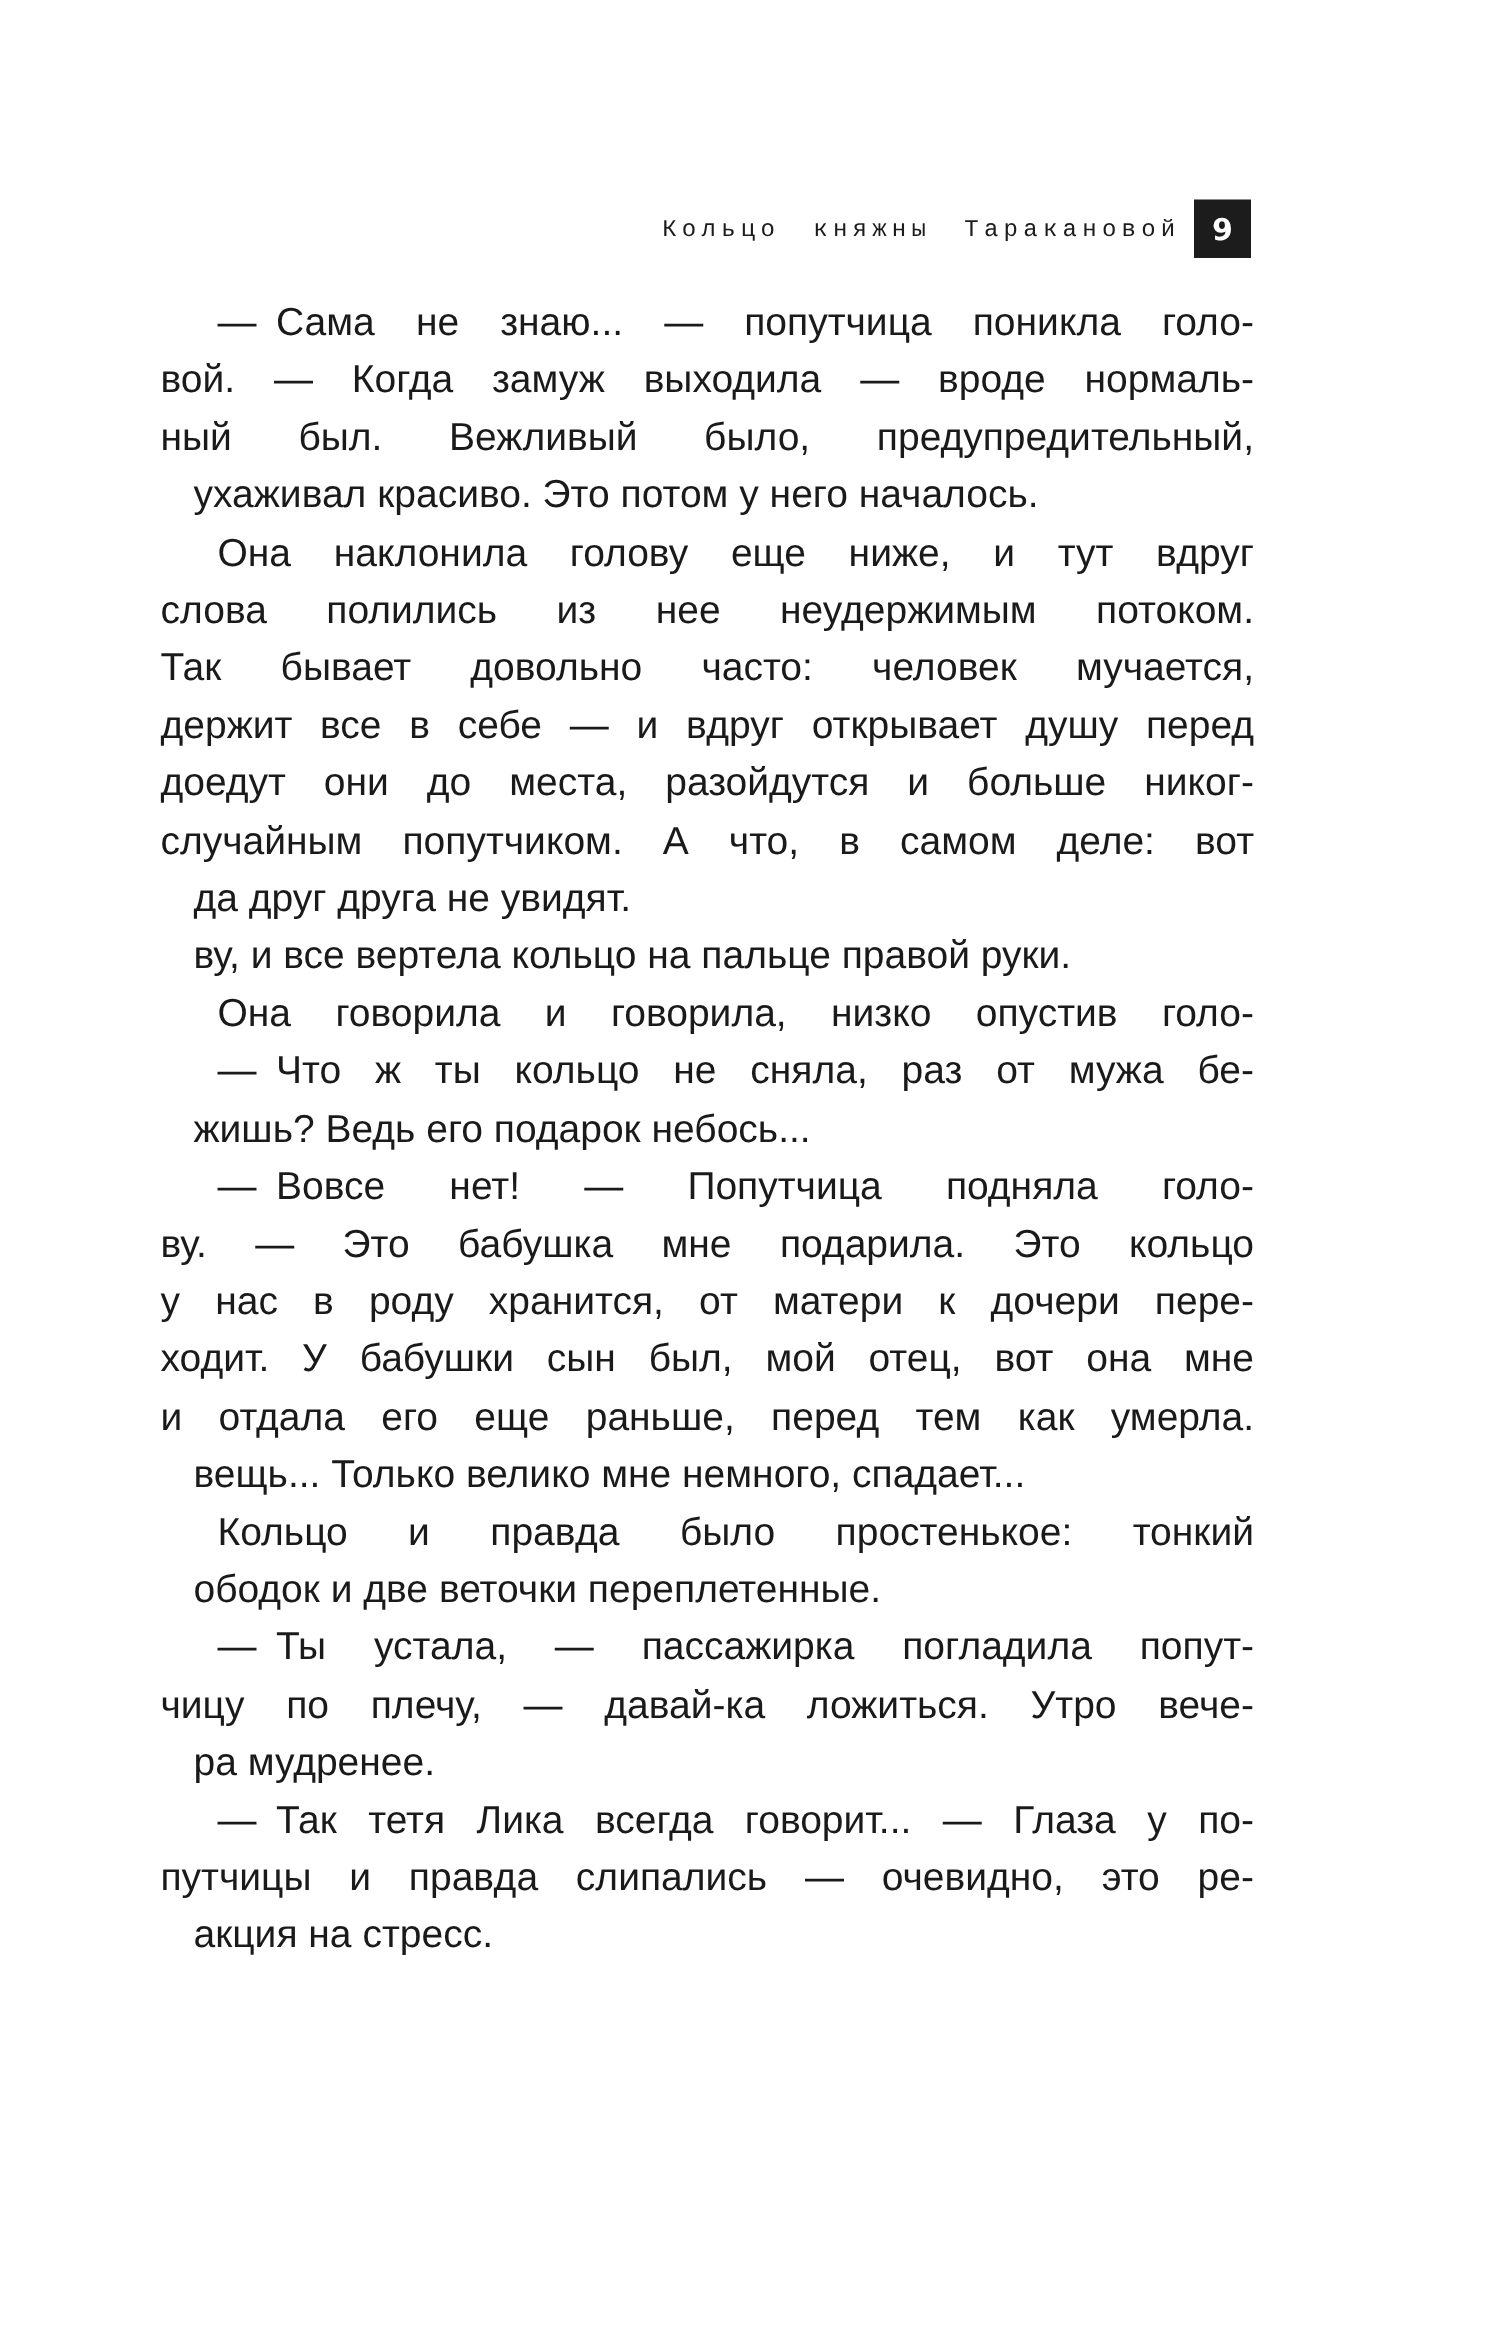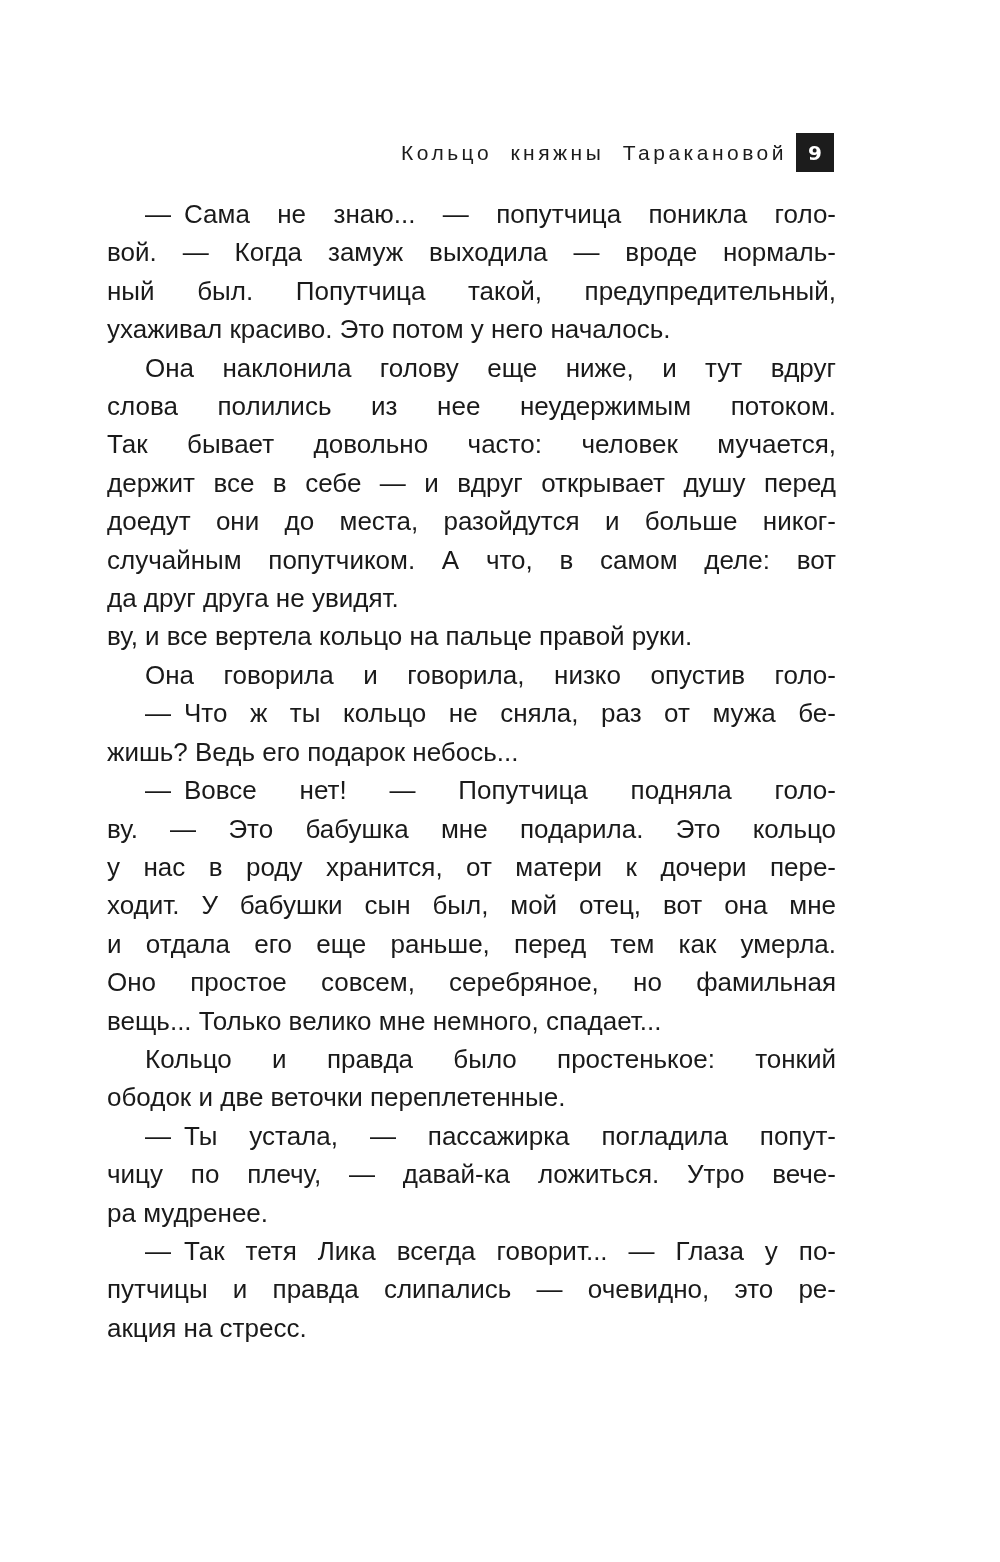--- a/index.html
+++ b/index.html
@@ -17,22 +17,22 @@
   .running-head {
     position: absolute;
     top: 133px;
     right: 166px;
     height: 39px;
     display: flex;
     align-items: center;
     gap: 9px;
   }
   .running-title {
-    font-family: Liberation Sans, sans-serif;
-    font-size: 21px;
+    font-family: Liberation Mono, monospace;
+    font-size: 16px;
     letter-spacing: 3.5px;
     word-spacing: 9px;
     color: #1c1c1c;
     white-space: nowrap;
   }
   .page-box {
     width: 38px;
     height: 39px;
     background: #1c1c1c;
     color: #ffffff;
@@ -55,38 +55,39 @@
   }
   .line {
     text-align: justify;
     text-align-last: justify;
   }
   .line.first {
     padding-left: 38px;
   }
   .line.last {
     text-align-last: left;
+    margin-left: 22px;
   }
 </style>
 </head>
 <body>
 
 <div class="page">
   <div class="running-head">
     <span class="running-title">Кольцо княжны Таракановой</span>
     <span class="page-box">
       <span>9</span>
     </span>
   </div>
 
   <div class="text-block">
       <div>
         <div class="line first">— Сама не знаю... — попутчица поникла голо-</div>
         <div class="line">вой. — Когда замуж выходила — вроде нормаль-</div>
-        <div class="line">ный был. Попутчица такой, предупредительный,</div>
+        <div class="line">ный был. Вежливый было, предупредительный,</div>
         <div class="line last">ухаживал красиво. Это потом у него началось.</div>
       </div>
       <div>
         <div class="line first">Она наклонила голову еще ниже, и тут вдруг</div>
         <div class="line">слова полились из нее неудержимым потоком.</div>
         <div class="line">Так бывает довольно часто: человек мучается,</div>
         <div class="line">держит все в себе — и вдруг открывает душу перед</div>
         <div class="line">доедут они до места, разойдутся и больше никог-</div>
         <div class="line">случайным попутчиком. А что, в самом деле: вот</div>
         <div class="line last">да друг друга не увидят.</div>
@@ -98,21 +99,20 @@
       <div>
         <div class="line first">— Что ж ты кольцо не сняла, раз от мужа бе-</div>
         <div class="line last">жишь? Ведь его подарок небось...</div>
       </div>
       <div>
         <div class="line first">— Вовсе нет! — Попутчица подняла голо-</div>
         <div class="line">ву. — Это бабушка мне подарила. Это кольцо</div>
         <div class="line">у нас в роду хранится, от матери к дочери пере-</div>
         <div class="line">ходит. У бабушки сын был, мой отец, вот она мне</div>
         <div class="line">и отдала его еще раньше, перед тем как умерла.</div>
-        <div class="line">Оно простое совсем, серебряное, но фамильная</div>
         <div class="line last">вещь... Только велико мне немного, спадает...</div>
       </div>
       <div>
         <div class="line first">Кольцо и правда было простенькое: тонкий</div>
         <div class="line last">ободок и две веточки переплетенные.</div>
       </div>
       <div>
         <div class="line first">— Ты устала, — пассажирка погладила попут-</div>
         <div class="line">чицу по плечу, — давай-ка ложиться. Утро вече-</div>
         <div class="line last">ра мудренее.</div>

